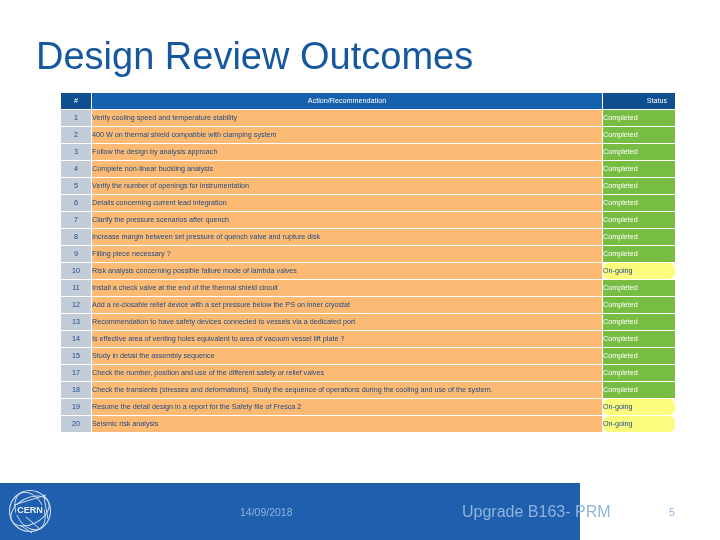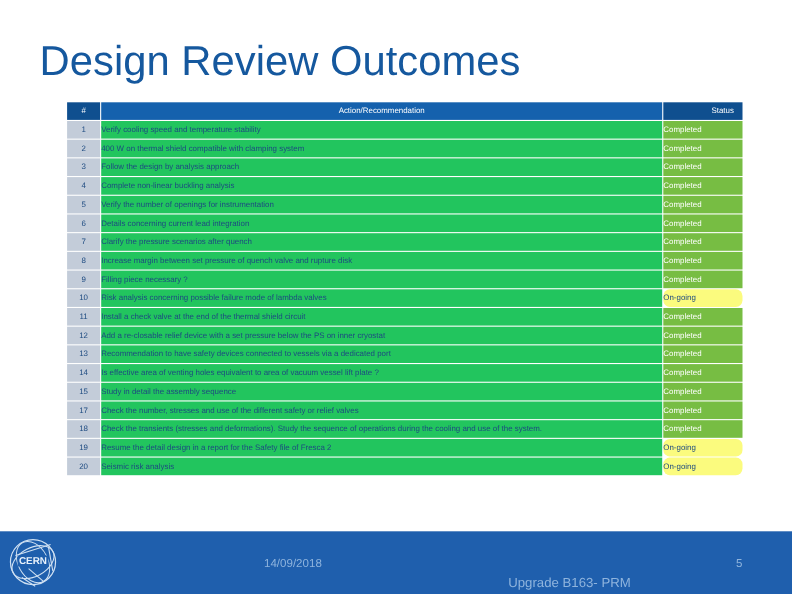--- a/index.html
+++ b/index.html
@@ -70,21 +70,21 @@
   thead th.h-num    { background: #0f4f8f; }
   thead th.h-status { background: #0f4f8f; padding-left: 36px; }
 
   
   td.cell-num {
     background: #c3ccd9;
     color: #1d4a80;
     text-align: center;
   }
   td.cell-action {
-    background: #22c55e;
+    background: #fdba74;
     color: #1d4a80;
     text-align: left;
     padding-left: 6px;
     overflow: hidden;
     white-space: nowrap;
   }
   td.cell-status {
     text-align: left;
     font-size: 7.2px;
   }
@@ -96,21 +96,21 @@
     background: #fbfb7e;
     color: #1d4a80;
     border-radius: 6px;
   }
 
   
   .footer-bar {
     position: absolute;
     left: 0;
     bottom: 0;
-    width: 720px;
+    width: 580px;
     height: 57px;
     background: #1f5fad;
   }
   .cern-logo {
     position: absolute;
     left: 4px;
     top: 2px;
     width: 52px;
     height: 52px;
   }
@@ -122,23 +122,22 @@
     color: #8fb4dd;
     font-size: 10.5px;
     white-space: nowrap;
   }
   .footer-subject {
     position: absolute;
     left: 462px;
     top: 50%;
     transform: translateY(-50%);
     color: #8fb4dd;
-    font-size: 12px;
-    white-space: nowrap;
-    margin-top: 18px;
+    font-size: 16px;
+    white-space: nowrap;
   }
   .footer-page {
     position: absolute;
     left: 669px;
     top: 50%;
     transform: translateY(-50%);
     color: #8fb4dd;
     font-size: 10.5px;
     white-space: nowrap;
   }
@@ -233,21 +232,21 @@
           <td class="cell-action">Is effective area of venting holes equivalent to area of vacuum vessel lift plate ?</td>
           <td class="cell-status completed">Completed</td>
         </tr>
         <tr>
           <td class="cell-num">15</td>
           <td class="cell-action">Study in detail the assembly sequence</td>
           <td class="cell-status completed">Completed</td>
         </tr>
         <tr>
           <td class="cell-num">17</td>
-          <td class="cell-action">Check the number, stresses and use of the different safety or relief valves</td>
+          <td class="cell-action">Check the number, position and use of the different safety or relief valves</td>
           <td class="cell-status completed">Completed</td>
         </tr>
         <tr>
           <td class="cell-num">18</td>
           <td class="cell-action">Check the transients (stresses and deformations). Study the sequence of operations during the cooling and use of the system.</td>
           <td class="cell-status completed">Completed</td>
         </tr>
         <tr>
           <td class="cell-num">19</td>
           <td class="cell-action">Resume the detail design in a report for the Safety file of Fresca 2</td>

